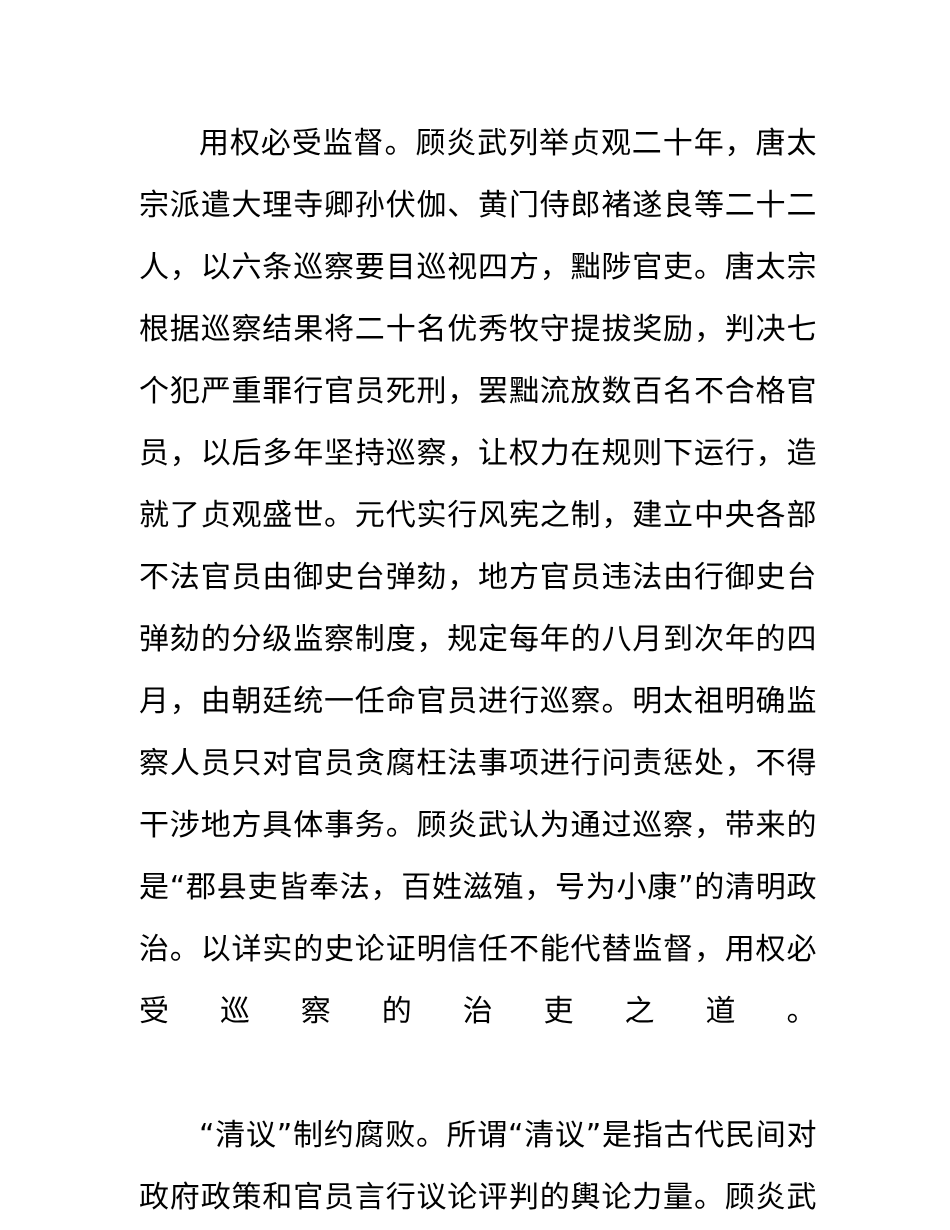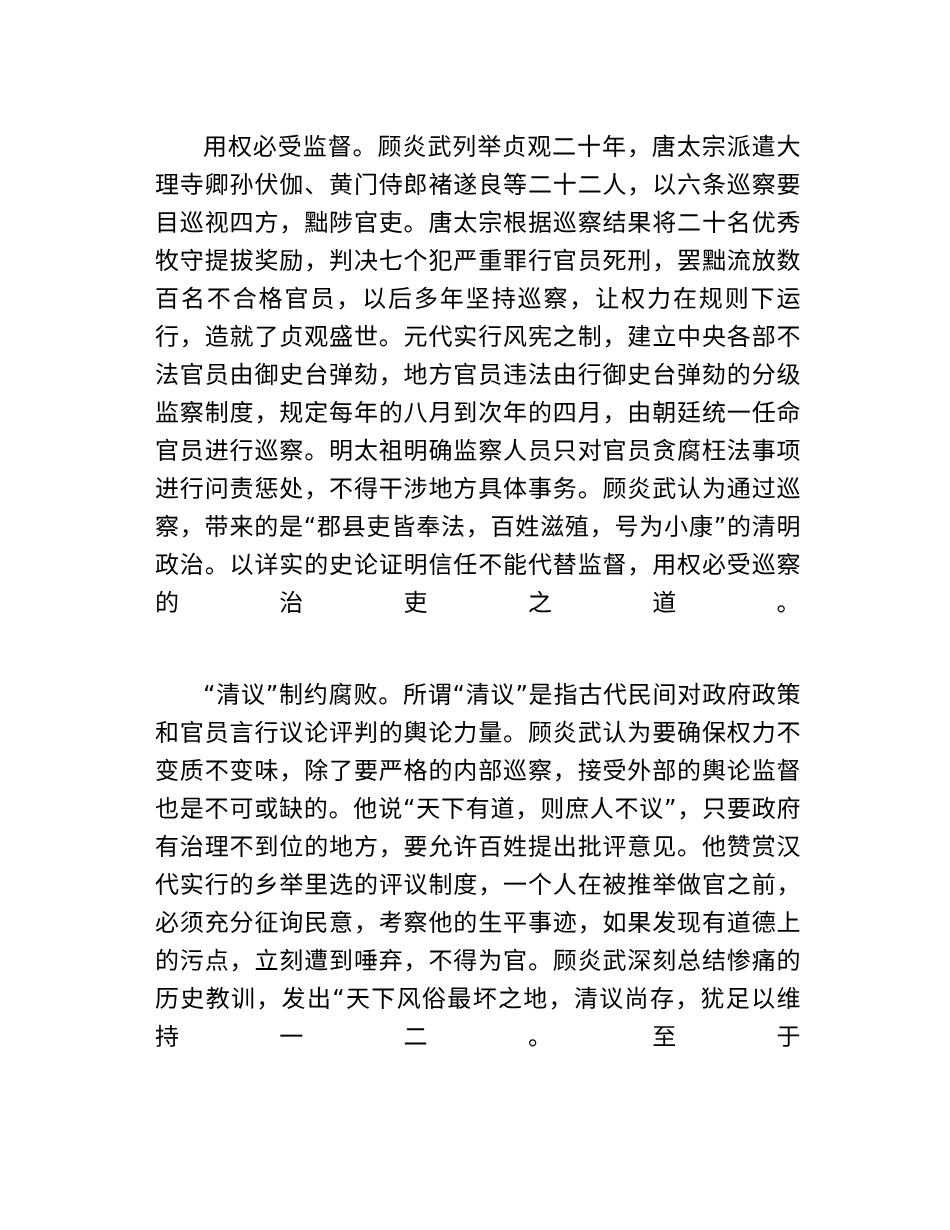--- a/index.html
+++ b/index.html
@@ -25,24 +25,24 @@
   }
 
   .text-body {
     position: absolute;
     left: 139px;
     top: 112px;
     width: 678px;
   }
 
   .para {
-    margin: 16px;
+    margin: 0;
     padding: 0;
-    font-size: 24px;
-    line-height: 38px;
+    font-size: 30px;
+    line-height: 62px;
     text-align: justify;
     text-justify: inter-ideograph;
     text-indent: 2em;
     letter-spacing: 0.02em;
     font-weight: 400;
     -webkit-font-smoothing: none;
   }
 
   .para + .para {
     margin-top: 0px;

